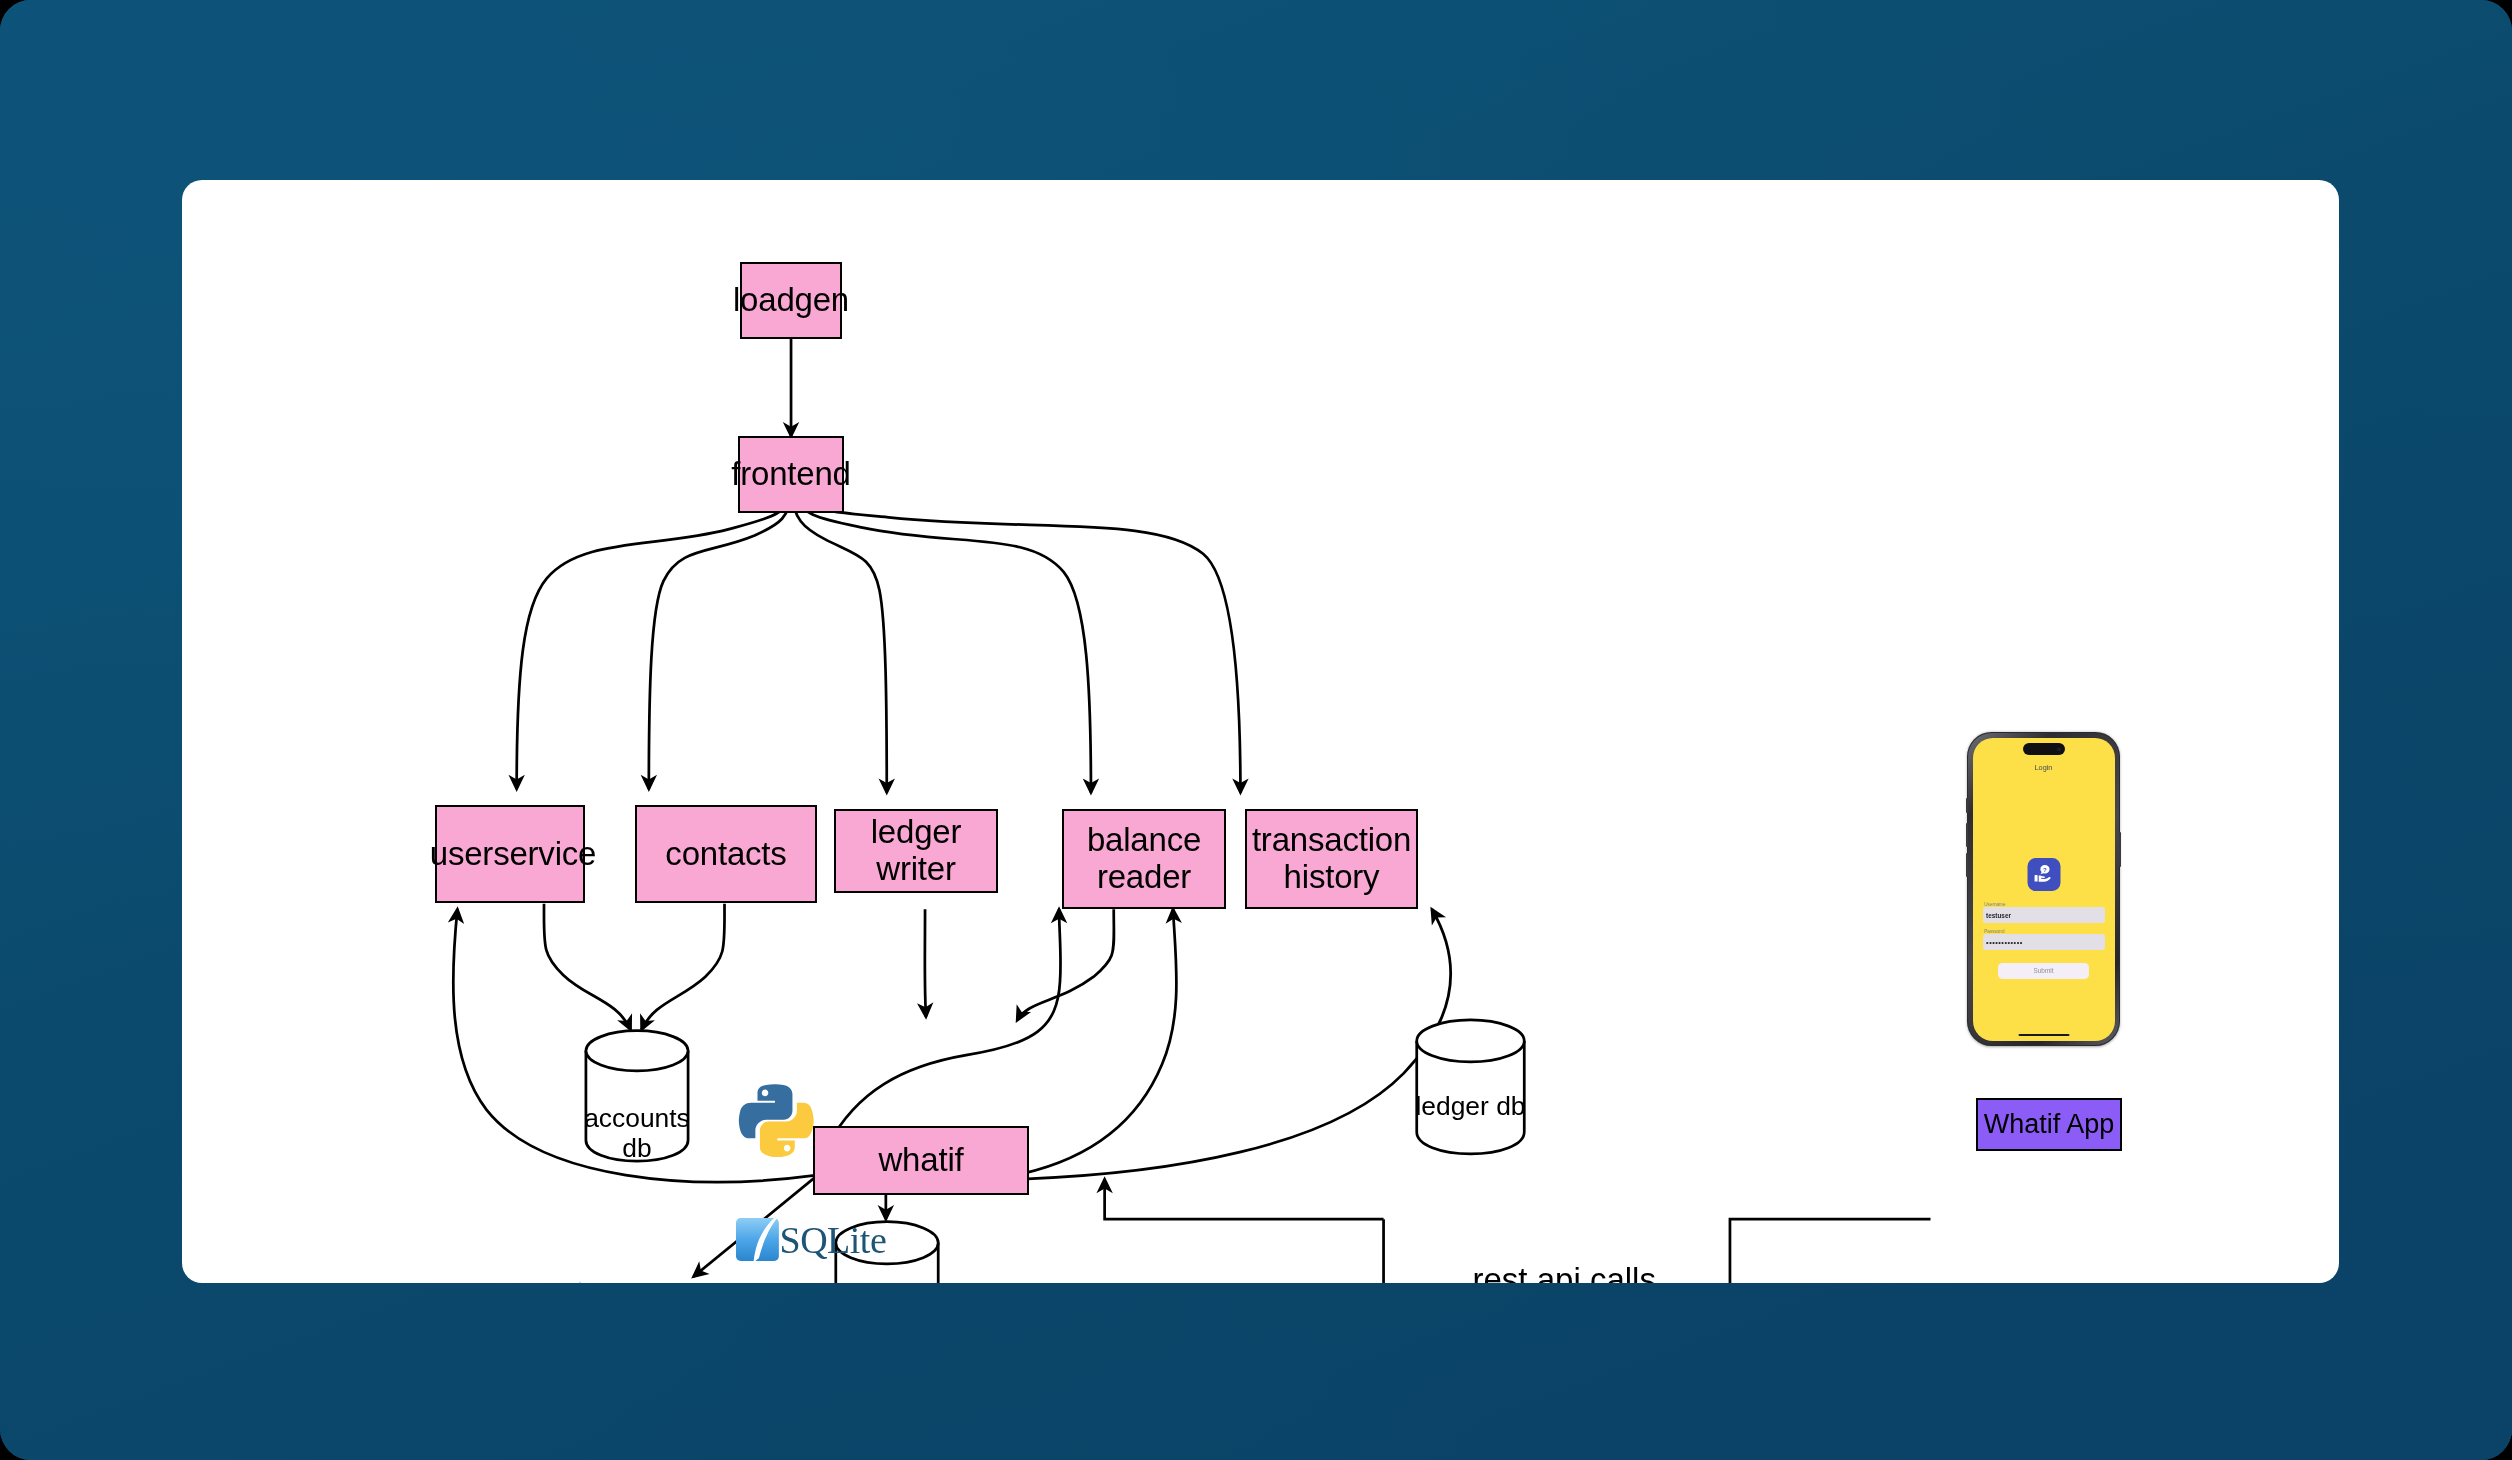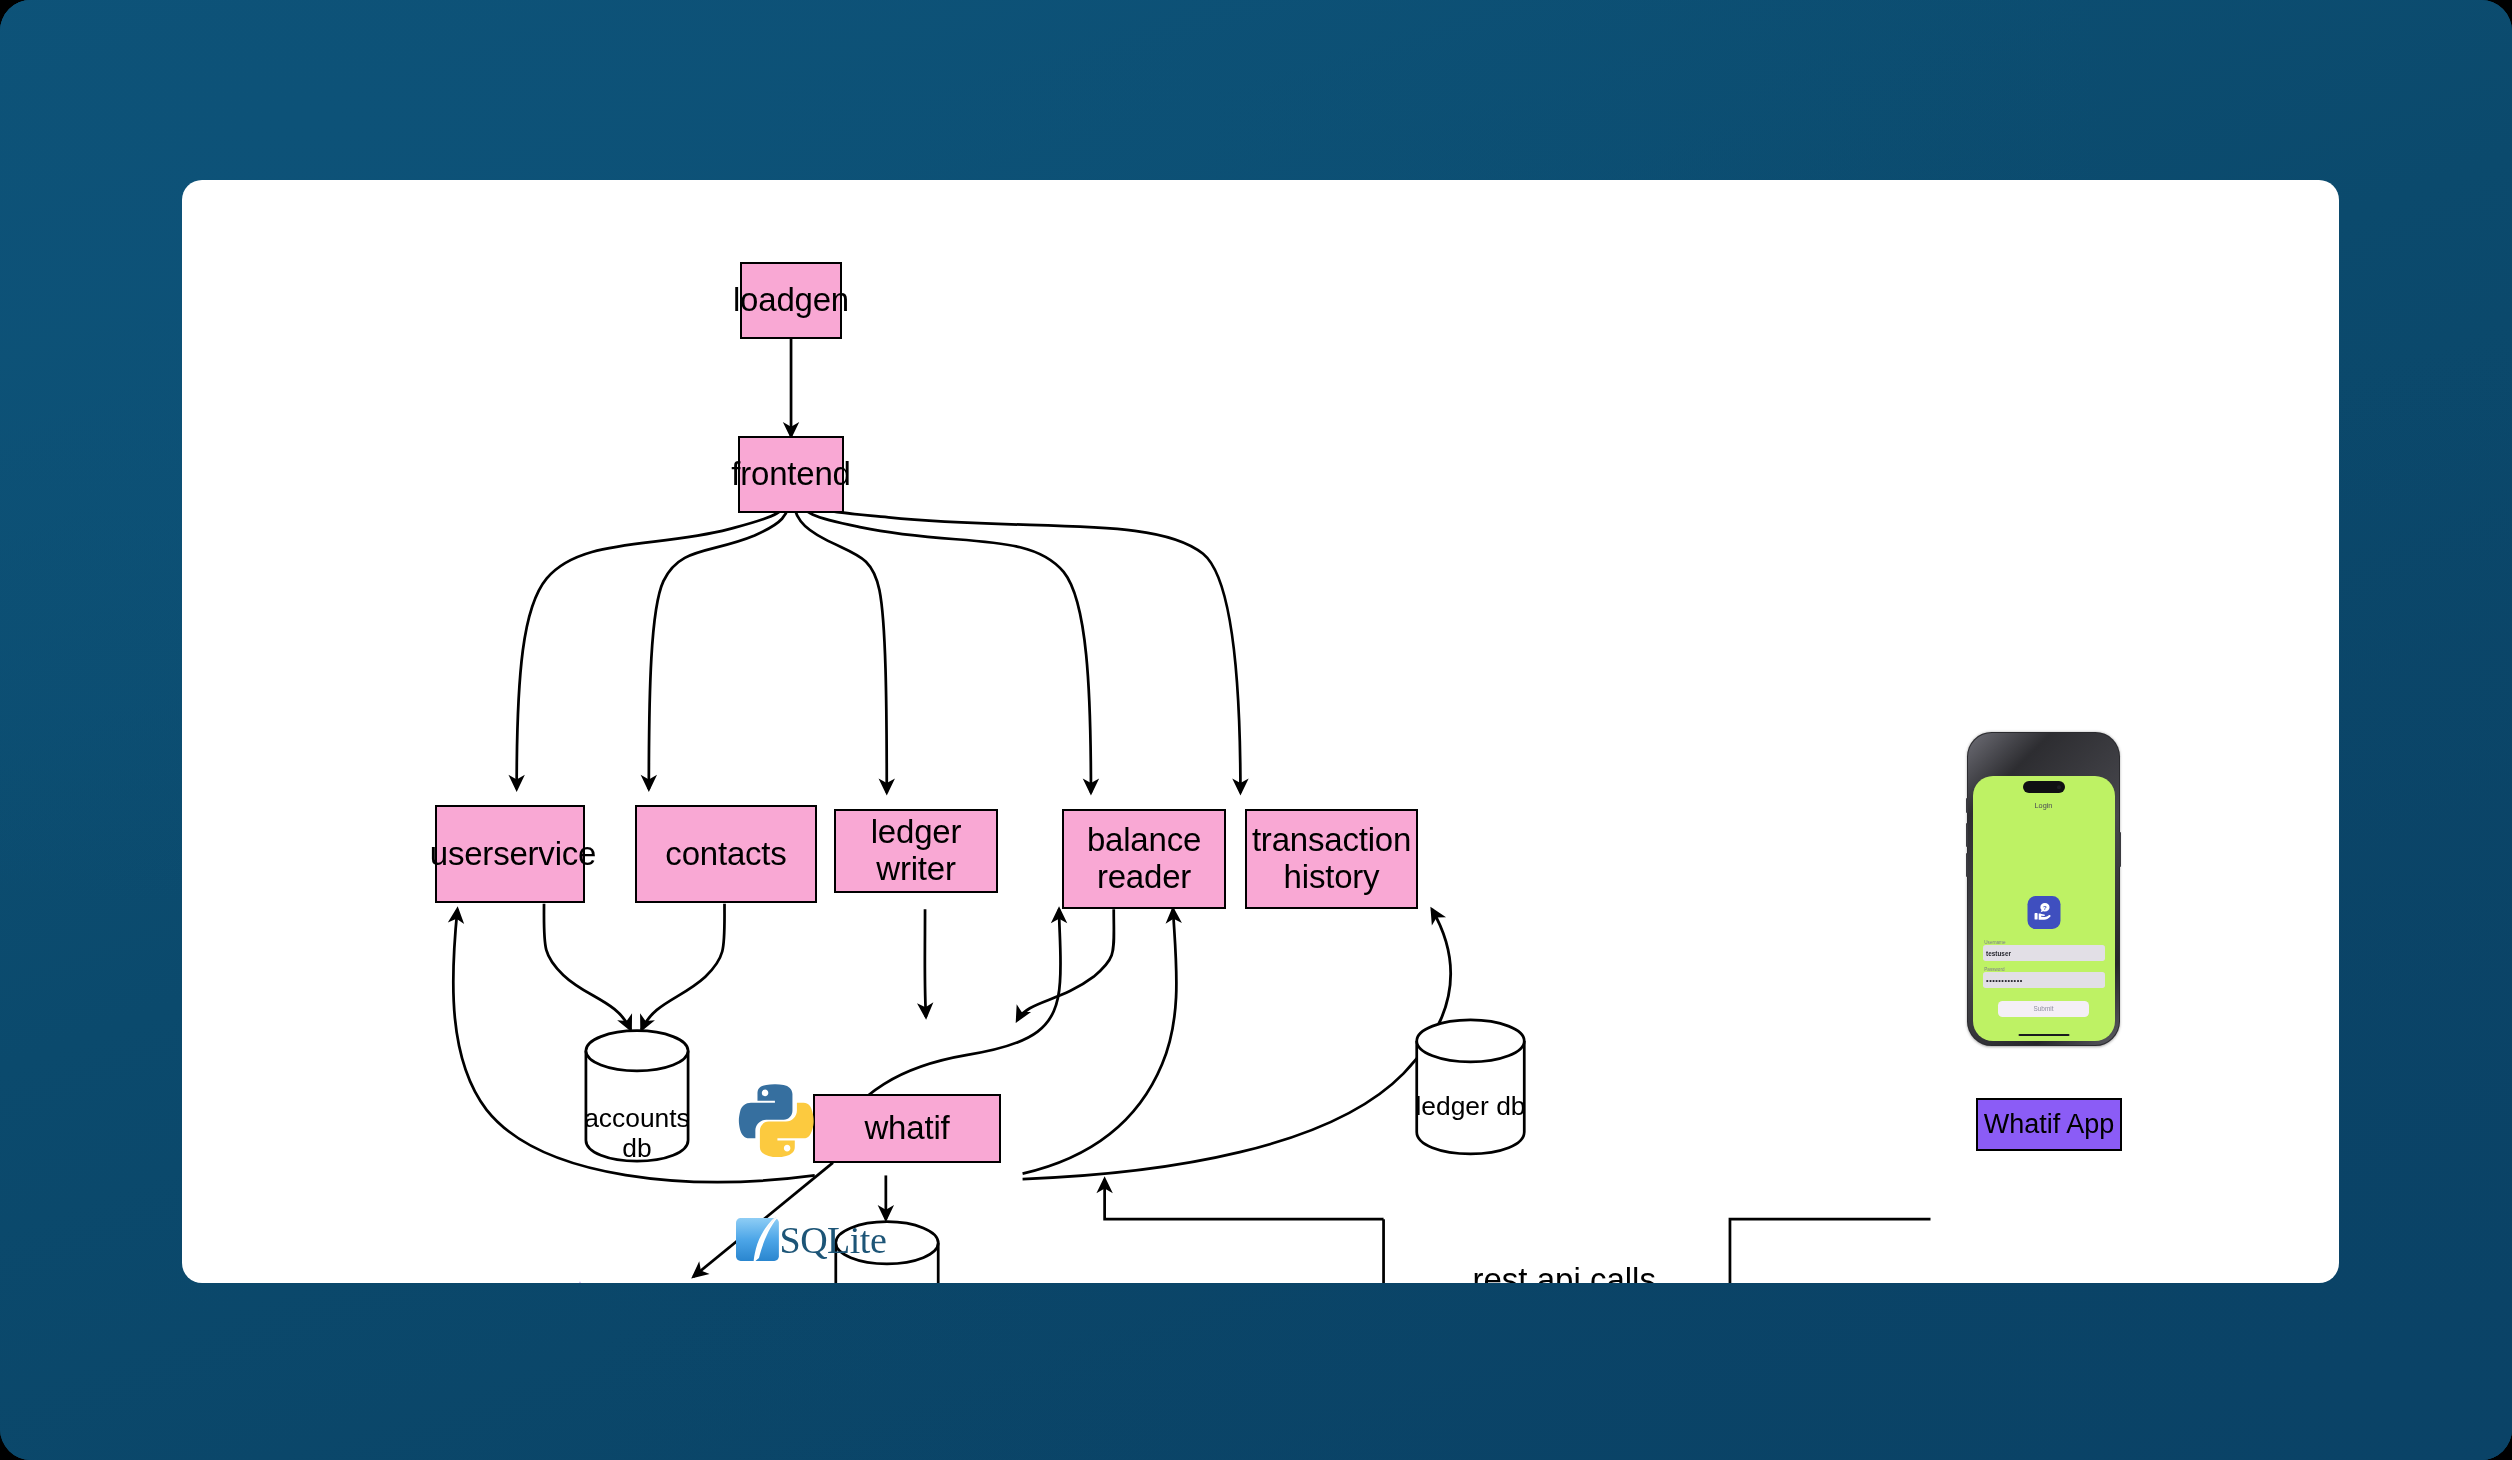--- a/index.html
+++ b/index.html
@@ -146,23 +146,22 @@
     border-radius: 24px;
     background: linear-gradient(135deg, #6e6e76 0%, #2d2d31 18%, #47474d 50%, #26262a 82%, #5c5c63 100%);
   }
   .phone-screen {
     position: absolute;
     left: 5.5px;
     top: 5.5px;
     right: 5.5px;
     bottom: 5.5px;
     border-radius: 20px;
-    background: #bef264;
+    background: #fde047;
     overflow: hidden;
-    margin-top: 38px;
   }
   .phone-btn {
     position: absolute;
     background: #3a3a3f;
     border-radius: 1.8px;
   }
   .btn-silent { left: -1.4px; top: 66px; width: 2.7px; height: 14.6px; }
   .btn-vup   { left: -1.4px; top: 91px; width: 2.7px; height: 24px; }
   .btn-vdn   { left: -1.4px; top: 121px; width: 2.7px; height: 24px; }
   .btn-pwr   { right: -1.4px; top: 100px; width: 2.7px; height: 35px; }
@@ -369,21 +368,21 @@
     <div class="node" style="left:880px; top:629px; width:164px; height:100px; flex-direction:column;">
       <span>balance</span>
       <span>reader</span>
     </div>
 
     <div class="node" style="left:1063px; top:629px; width:173px; height:100px; flex-direction:column;">
       <span>transaction</span>
       <span>history</span>
     </div>
 
-    <div class="node" style="left:631px; top:914px; width:188px; height:69px;">
+    <div class="node" style="left:631px; top:946px; width:216px; height:69px;">
       <span>whatif</span>
     </div>
 
     <div class="db" style="left:401px; top:848px; width:108px; height:135px;">
       <svg width="108" height="135" viewBox="0 0 118 148">
         <path d="M 3 25 L 3 123 C 3 136.5, 28 146, 59 146 C 90 146, 115 136.5, 115 123 L 115 25" fill="#fff" stroke="#000" stroke-width="3"></path>
         <ellipse cx="59" cy="25" rx="56" ry="22" fill="#fff" stroke="#000" stroke-width="3"></ellipse>
       </svg>
       <div class="db-label" style="top:76px;">
         <span>accounts</span>

